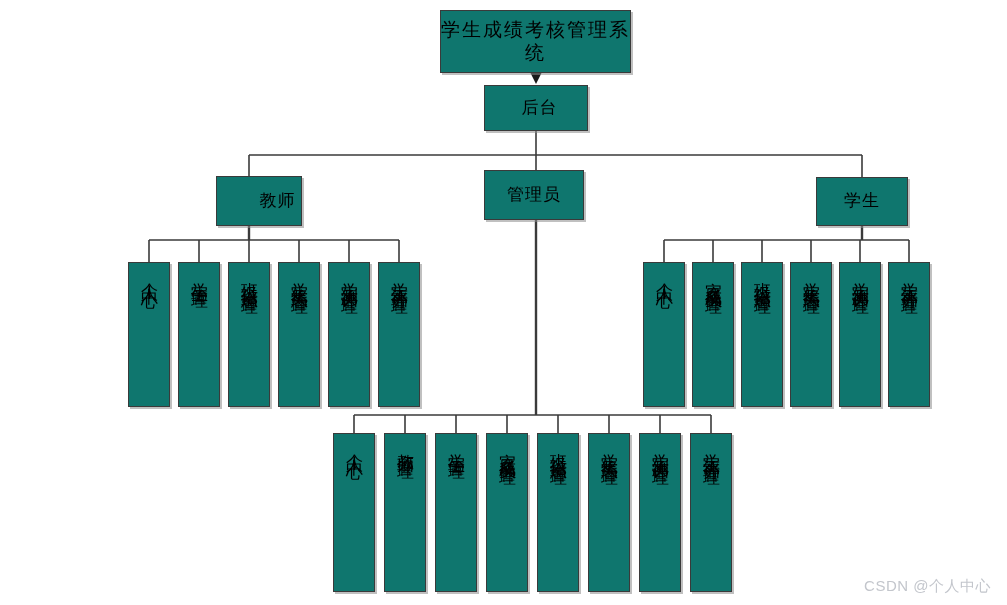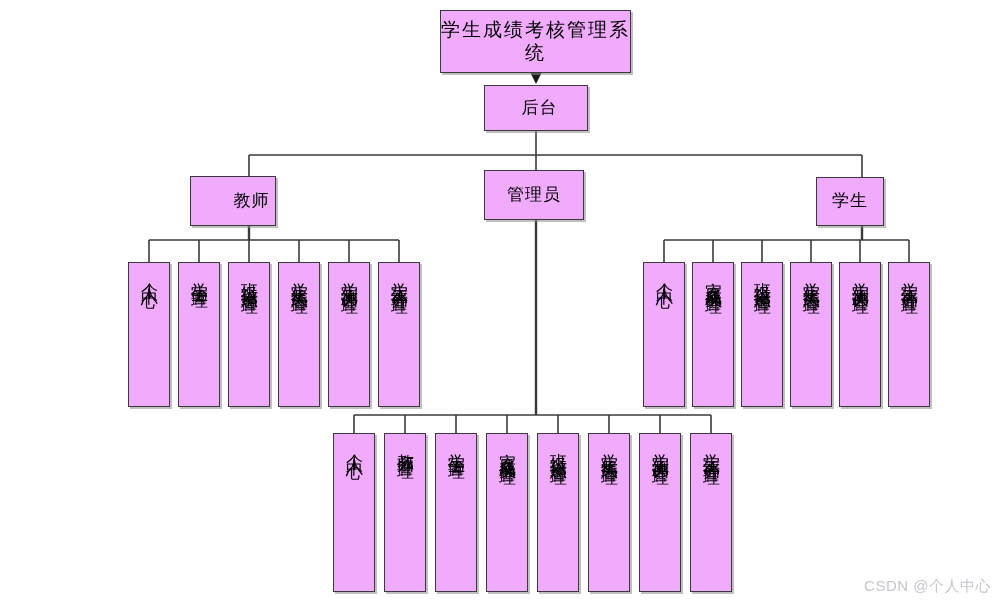--- a/index.html
+++ b/index.html
@@ -24,21 +24,21 @@
   svg.connectors {
     position: absolute;
     left: 0; top: 0;
     width: 1007px;
     height: 605px;
     pointer-events: none;
   }
   .node {
     position: absolute;
     box-sizing: border-box;
-    background: #f0abfc;
+    background: #0f766e;
     border: 1.4px solid #3a3a3a;
     box-shadow: 2px 2px 0 rgba(140,140,140,0.55);
     display: flex;
     align-items: center;
     justify-content: center;
     text-align: center;
   }
   .node .label {
     display: block;
     line-height: 1.18;
@@ -122,27 +122,27 @@
   </svg>
 
   <div class="node horizontal" id="node-title" style="left: 440px; top: 10px; width: 191px; height: 63px;">
     <span class="label">学生成绩考核管理系统</span>
   </div>
 
   <div class="node horizontal" id="node-backend" style="left: 484px; top: 85px; width: 104px; height: 46px; padding-left: 7px;">
     <span class="label">后台</span>
   </div>
 
-  <div class="node horizontal" id="node-role-0" style="left: 190px; top: 176px; width: 86px; height: 50px; padding-left: 37px;">
+  <div class="node horizontal" id="node-role-0" style="left: 216px; top: 176px; width: 86px; height: 50px; padding-left: 37px;">
     <span class="label">教师</span>
   </div>
   <div class="node horizontal" id="node-role-1" style="left: 484px; top: 170px; width: 100px; height: 50px;">
     <span class="label">管理员</span>
   </div>
-  <div class="node horizontal" id="node-role-2" style="left: 816px; top: 177px; width: 68px; height: 49px;">
+  <div class="node horizontal" id="node-role-2" style="left: 816px; top: 177px; width: 92px; height: 49px;">
     <span class="label">学生</span>
   </div>
 
   <div class="node vertical" id="tc-0" style="left: 128px; top: 262px; width: 42px; height: 145px;">
     <span class="label">个人中心</span>
   </div>
   <div class="node vertical" id="tc-1" style="left: 178px; top: 262px; width: 42px; height: 145px;">
     <span class="label">学生管理</span>
   </div>
   <div class="node vertical" id="tc-2" style="left: 228px; top: 262px; width: 42px; height: 145px;">

